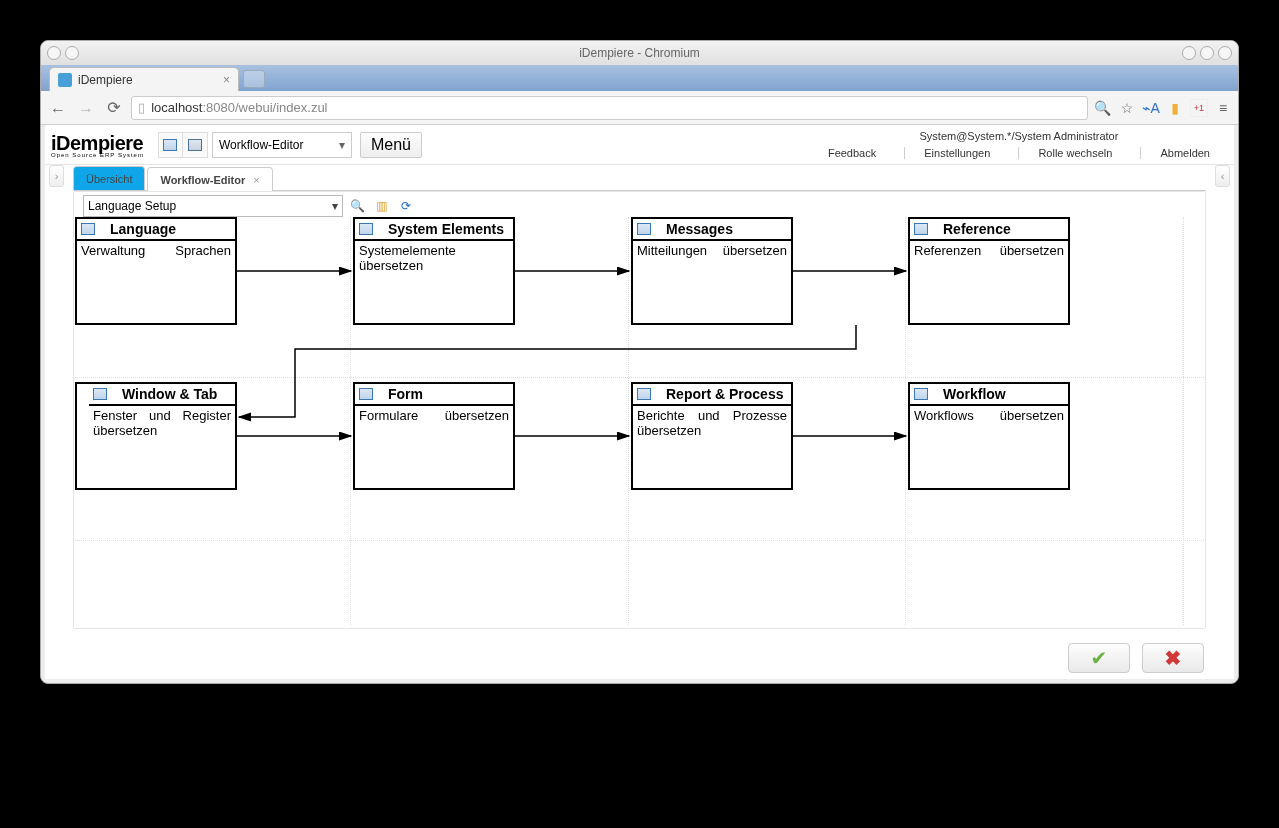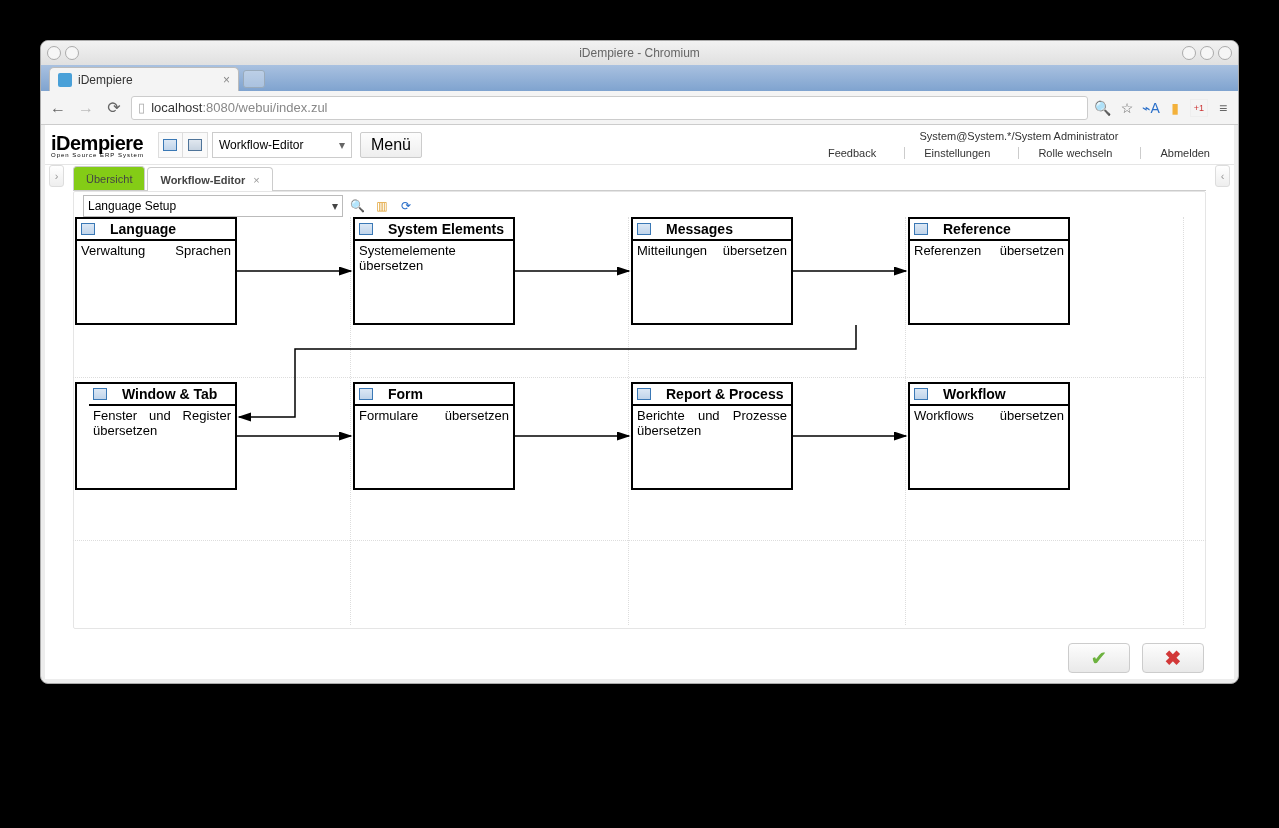--- a/index.html
+++ b/index.html
@@ -42,21 +42,21 @@
   .bc-links a { color:#333; margin:0 8px; border-right:1px solid #ccc; padding-right:28px; cursor:pointer;}
   .bc-links a:last-child { border:none; padding-right:0; }
 
   
   .side-handle { position:absolute; top:40px; width:15px; height:22px; border:1px solid #ddd; background:linear-gradient(#fff,#eee); border-radius:3px; color:#999; display:flex; align-items:center; justify-content:center; font-size:11px; cursor:pointer; }
   .side-handle.left { left:4px; }
   .side-handle.right { right:4px; }
 
   
   .tabbar { position:absolute; top:38px; left:28px; right:28px; height:28px; border-bottom:1px solid #ccc; display:flex; align-items:flex-end; }
-  .apptab { height:24px; border:1px solid #ccc; border-bottom:none; border-top-left-radius:4px; border-top-right-radius:4px; padding:0 12px; display:flex; align-items:center; font-size:11px; margin-right:2px; background:#84cc16; color:#444; cursor:pointer; }
+  .apptab { height:24px; border:1px solid #ccc; border-bottom:none; border-top-left-radius:4px; border-top-right-radius:4px; padding:0 12px; display:flex; align-items:center; font-size:11px; margin-right:2px; background:#0ea5e9; color:#444; cursor:pointer; }
   .apptab.active { background:#fff; font-weight:bold; position:relative; top:1px; }
   .apptab .x { margin-left:8px; color:#999; font-weight:normal; }
 
   
   .ed-toolbar { position:absolute; top:66px; left:38px; right:38px; height:30px; display:flex; align-items:center; gap:6px; }
   .ed-select { height:22px; border:1px solid #bbb; background:#fff; min-width:260px; font-size:12px; padding:0 4px; display:flex; align-items:center; }
   .ed-select::after { content:"▾"; margin-left:auto; color:#444; }
   .ed-icon { width:18px; height:18px; display:flex; align-items:center; justify-content:center; }
 
   

